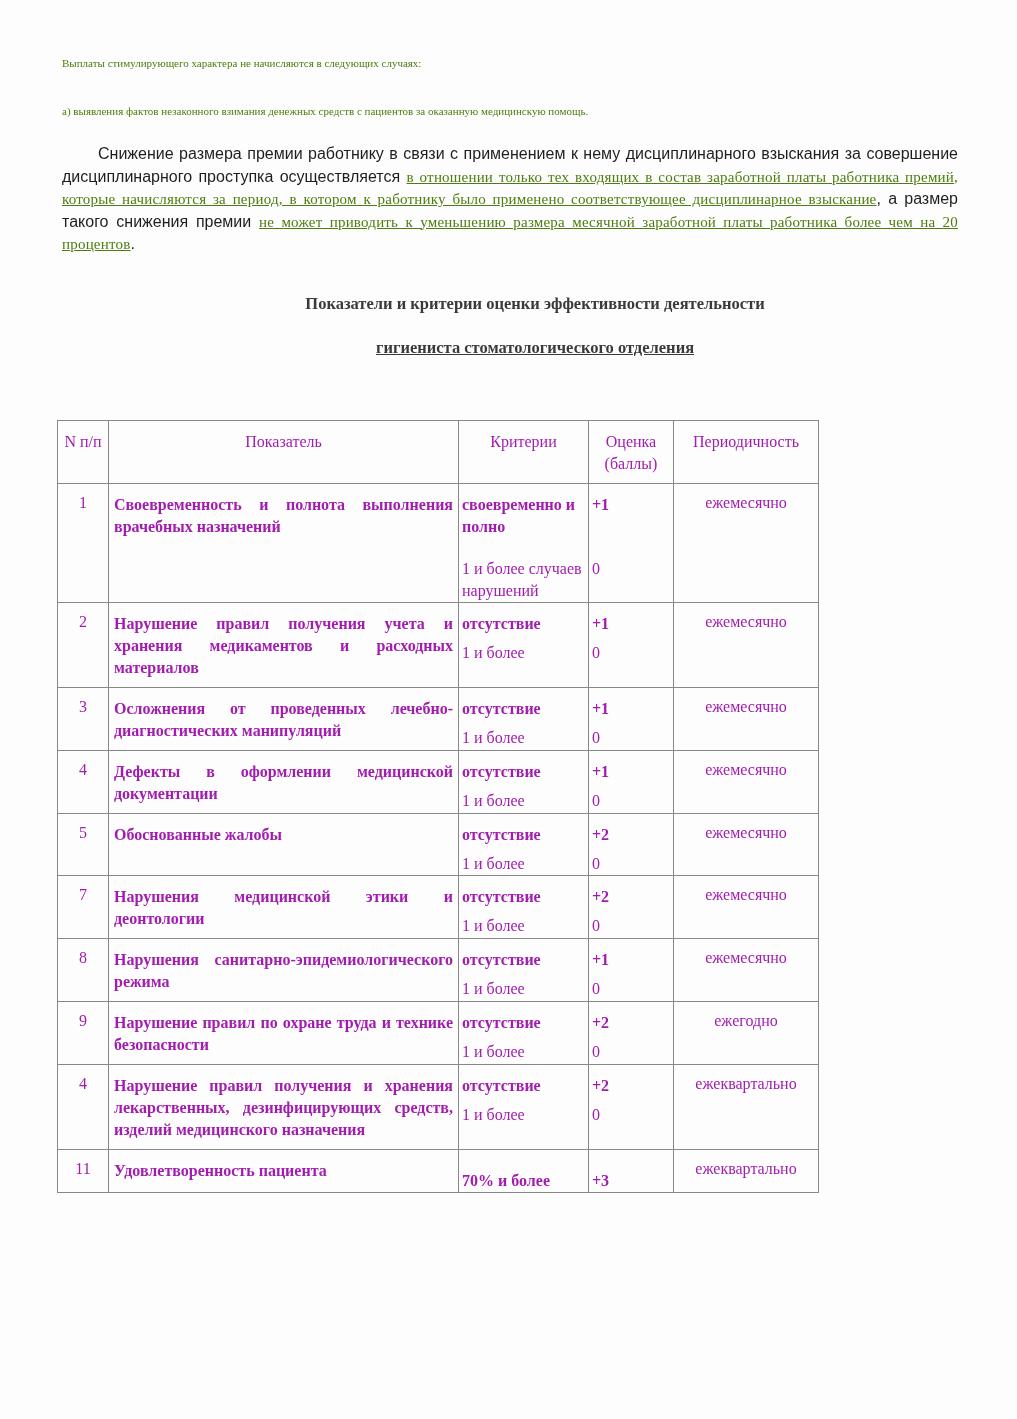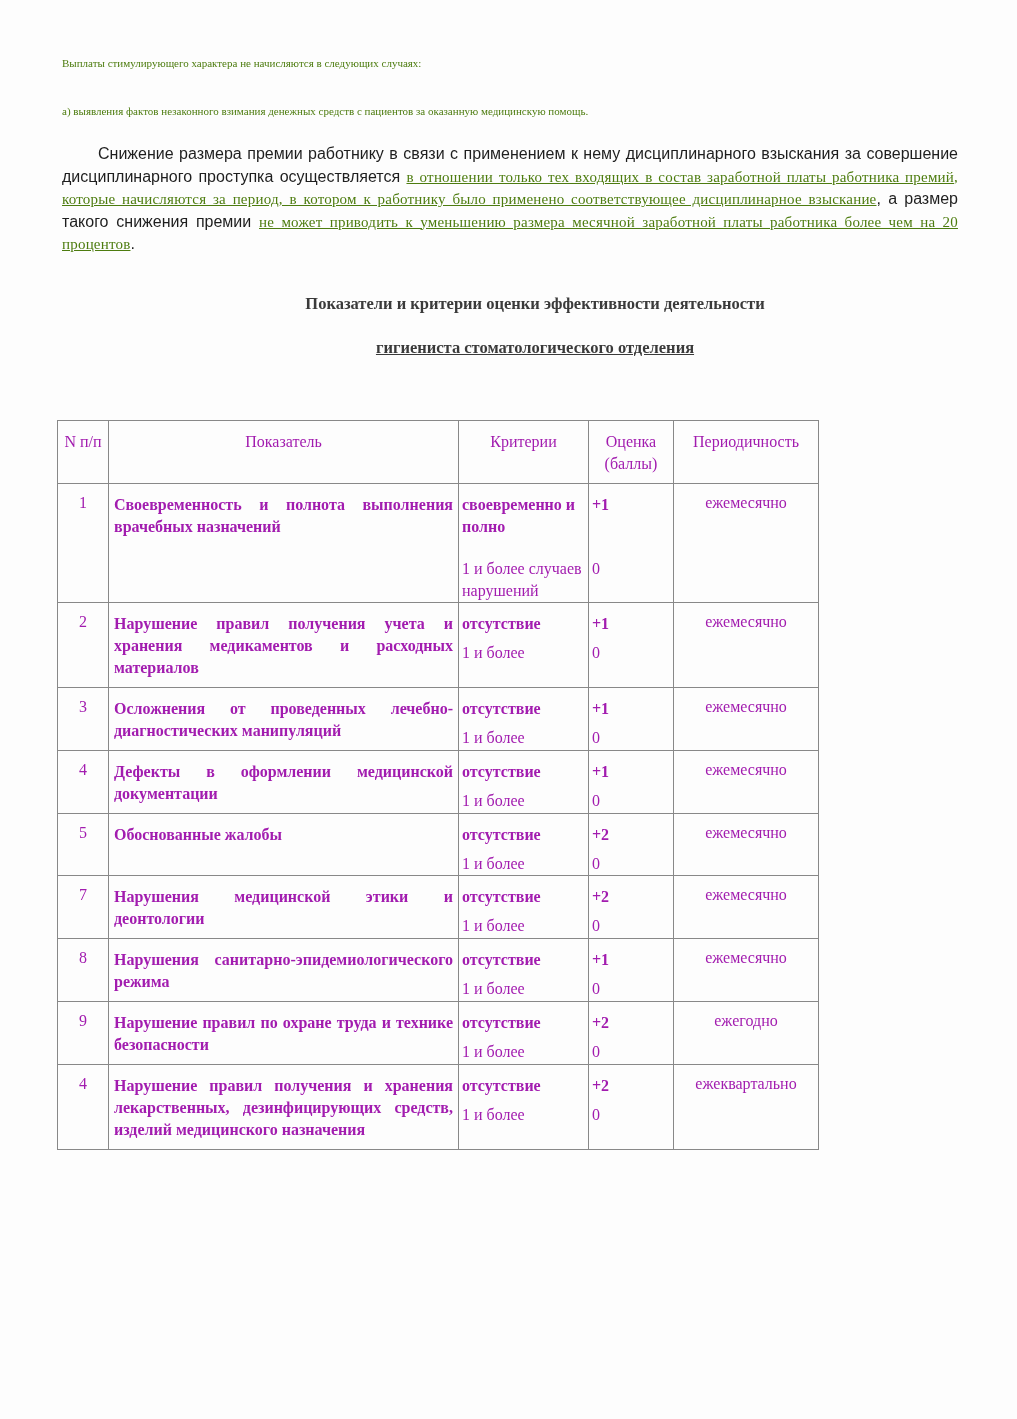--- a/index.html
+++ b/index.html
@@ -163,14 +163,25 @@
         <td class="c-crit">
           <span class="sub">отсутствие</span>
           <span class="sub gap">1 и более</span>
         </td>
         <td class="c-score">
           <span class="sub">+2</span>
           <span class="sub gap">0</span>
         </td>
         <td class="c-per">ежеквартально</td>
       </tr>
+      <tr class="last">
+        <td class="c-n">11</td>
+        <td class="c-ind">Удовлетворенность пациента</td>
+        <td class="c-crit">
+          <span class="sub">70% и более</span>
+        </td>
+        <td class="c-score">
+          <span class="sub">+3</span>
+        </td>
+        <td class="c-per">ежеквартально</td>
+      </tr>
     </tbody>
 </table>
 
 </body></html>

